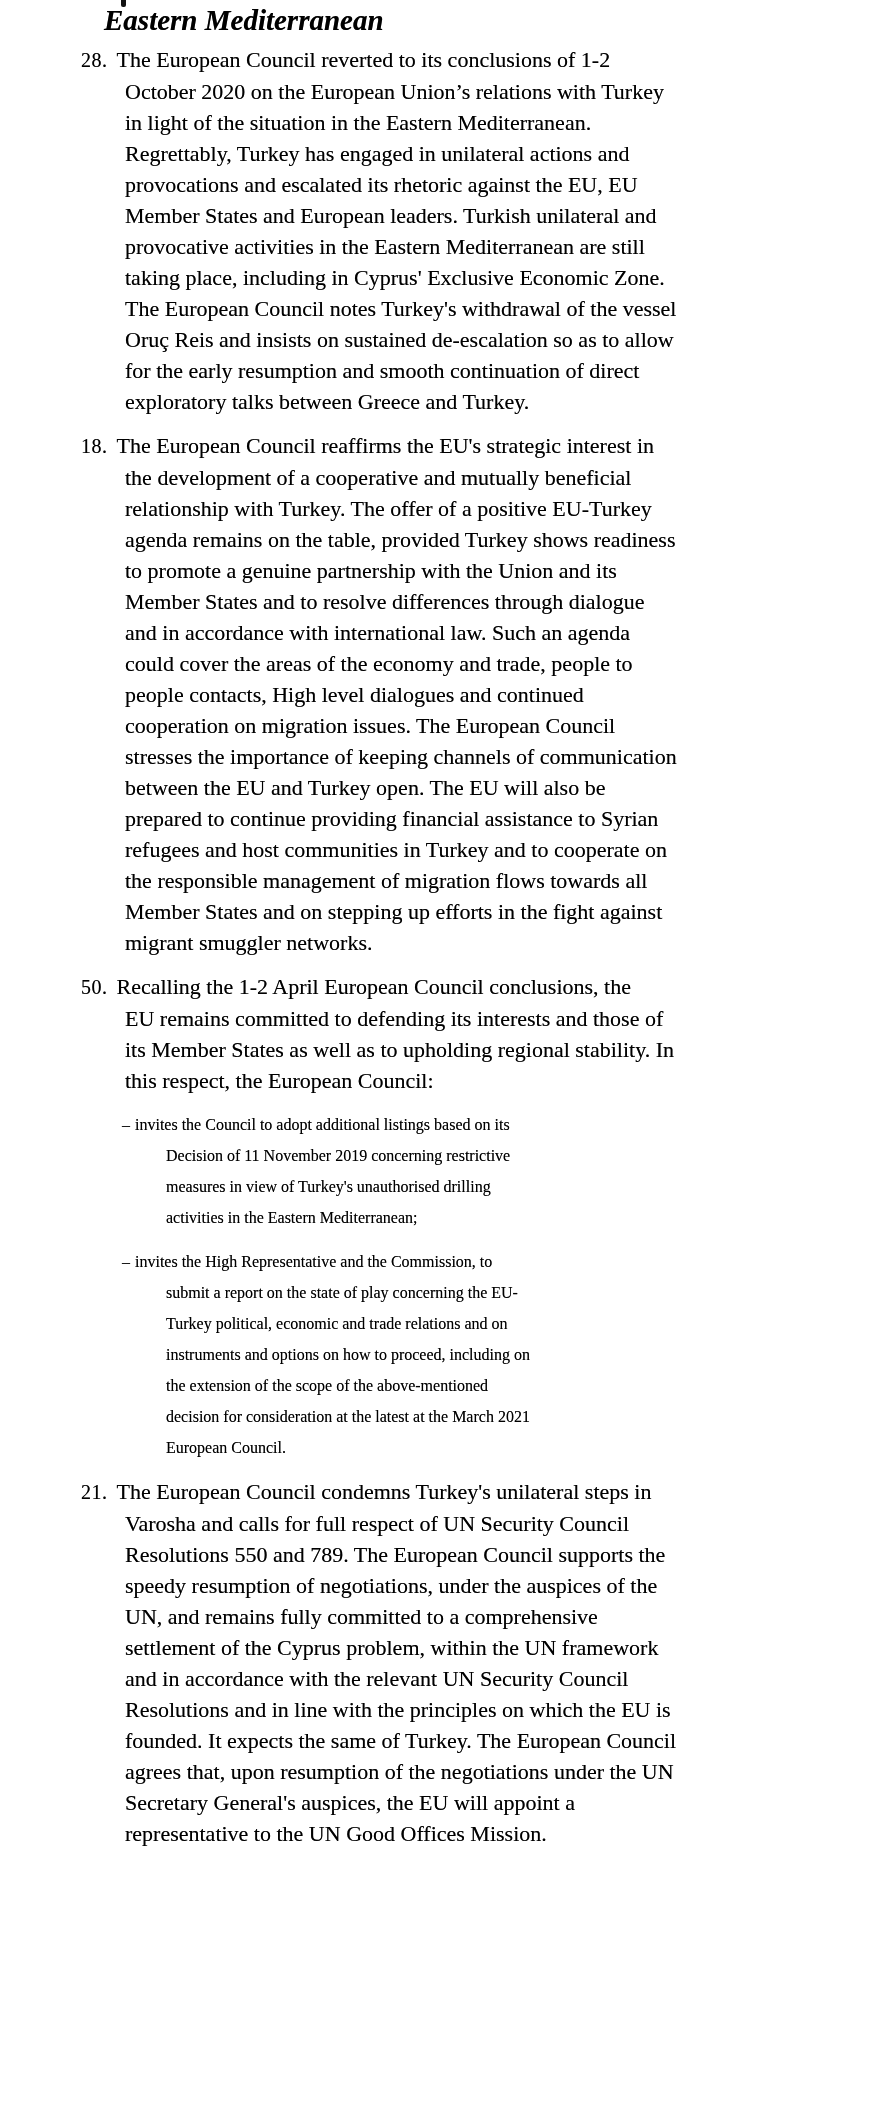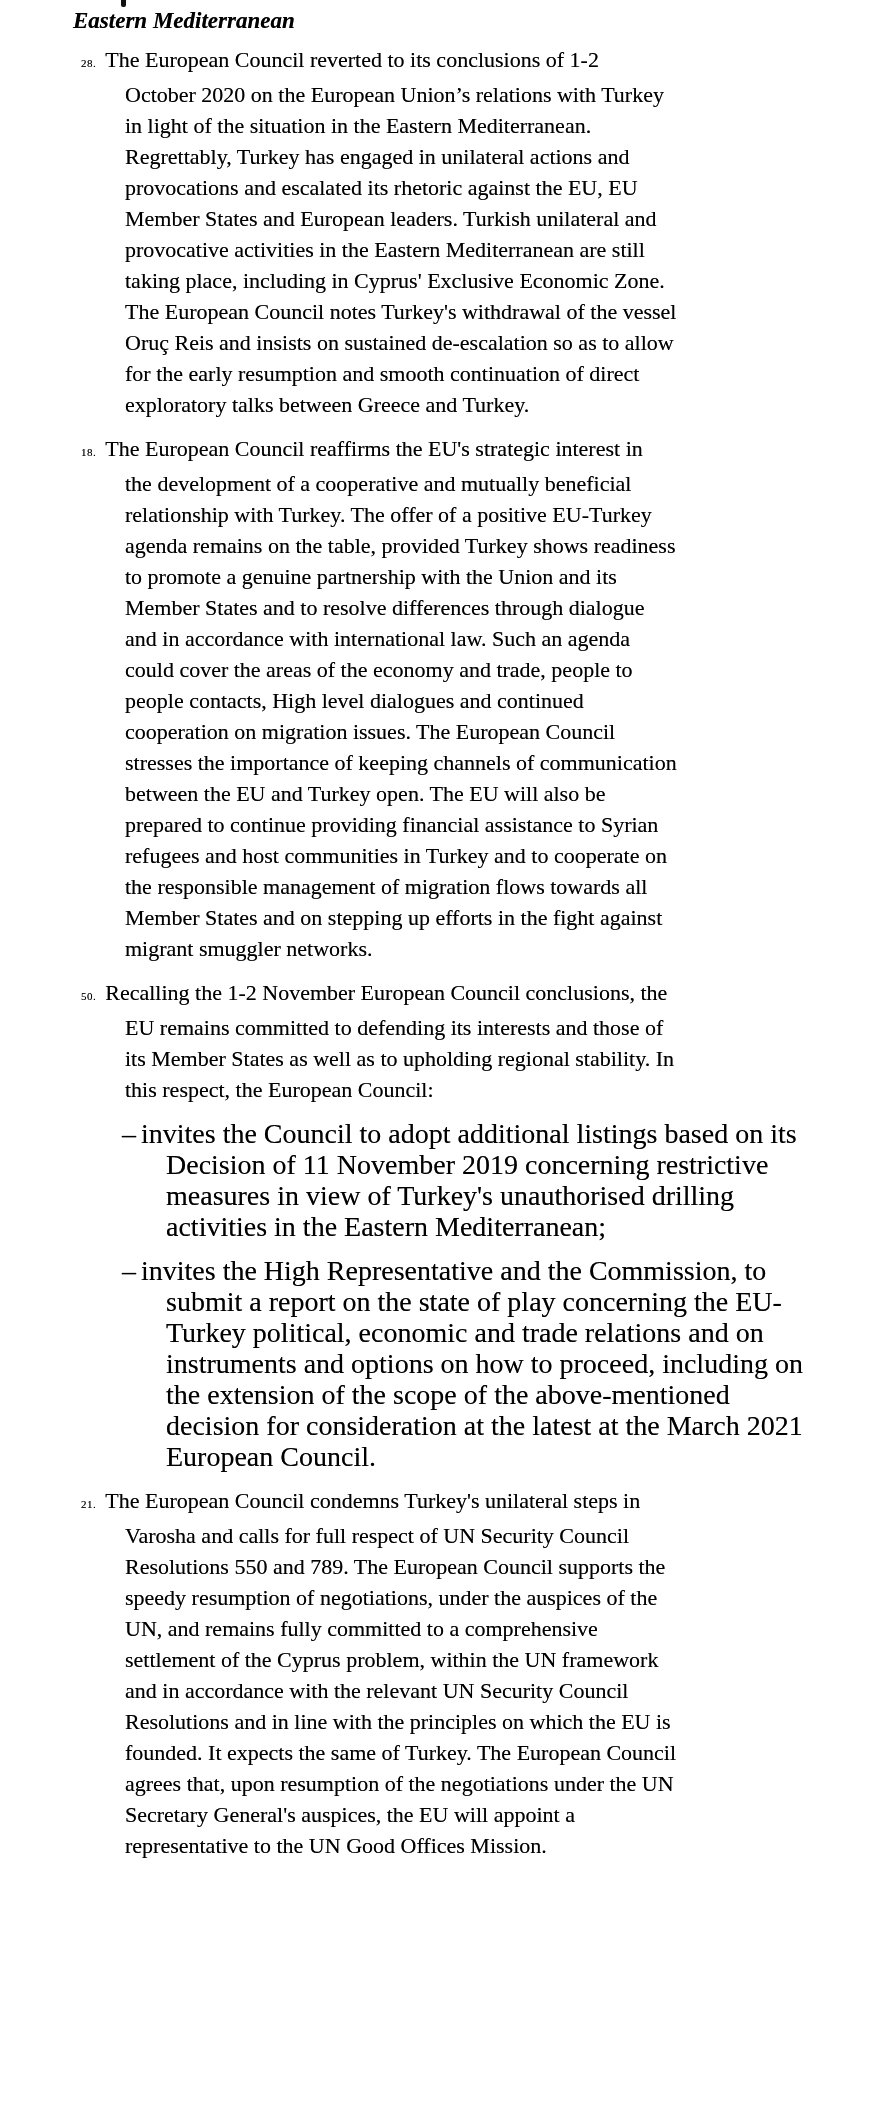--- a/index.html
+++ b/index.html
@@ -16,43 +16,43 @@
   .top-fragment {
     position: absolute;
     left: 121px;
     top: 0;
     width: 5px;
     height: 7px;
     background: #111;
     border-radius: 0 0 2px 2px;
   }
   .heading {
-    margin: 6px 60px 9px 73px;
-    font-size: 23px;
+    margin: 6px 60px 9px 104px;
+    font-size: 29px;
     line-height: 29px;
     font-weight: bold;
     font-style: italic;
     text-shadow: 0 0 0.6px rgba(0,0,0,0.55);
   }
   .para {
     margin: 0 55px 13px 125px;
     font-size: 22px;
     line-height: 31px;
     white-space: pre-line;
     text-indent: -44px;
     text-shadow: 0 0 0.6px rgba(0,0,0,0.5);
   }
   .para .num {
-    font-size: 11px;
+    font-size: 20px;
     margin-right: 9px;
     letter-spacing: 0.5px;
   }
   .bullet {
     margin: 0 55px 13px 166px;
-    font-size: 28px;
+    font-size: 16px;
     line-height: 31px;
     white-space: pre-line;
     text-indent: -44px;
     text-shadow: 0 0 0.6px rgba(0,0,0,0.5);
   }
   .bullet .marker { margin-right: 5px; }
 </style>
 </head>
 <body>
 
@@ -86,21 +86,21 @@
 people contacts, High level dialogues and continued
 cooperation on migration issues. The European Council
 stresses the importance of keeping channels of communication
 between the EU and Turkey open. The EU will also be
 prepared to continue providing financial assistance to Syrian
 refugees and host communities in Turkey and to cooperate on
 the responsible management of migration flows towards all
 Member States and on stepping up efforts in the fight against
 migrant smuggler networks.</span></div>
 
-  <div class="para"><span class="num">50.</span><span>Recalling the 1-2 November European Council conclusions, the
+  <div class="para"><span class="num">50.</span><span>Recalling the 1-2 April European Council conclusions, the
 EU remains committed to defending its interests and those of
 its Member States as well as to upholding regional stability. In
 this respect, the European Council:</span></div>
 
   <div class="bullet"><span class="marker">–</span><span>invites the Council to adopt additional listings based on its
 Decision of 11 November 2019 concerning restrictive
 measures in view of Turkey's unauthorised drilling
 activities in the Eastern Mediterranean;</span></div>
 
   <div class="bullet"><span class="marker">–</span><span>invites the High Representative and the Commission, to

